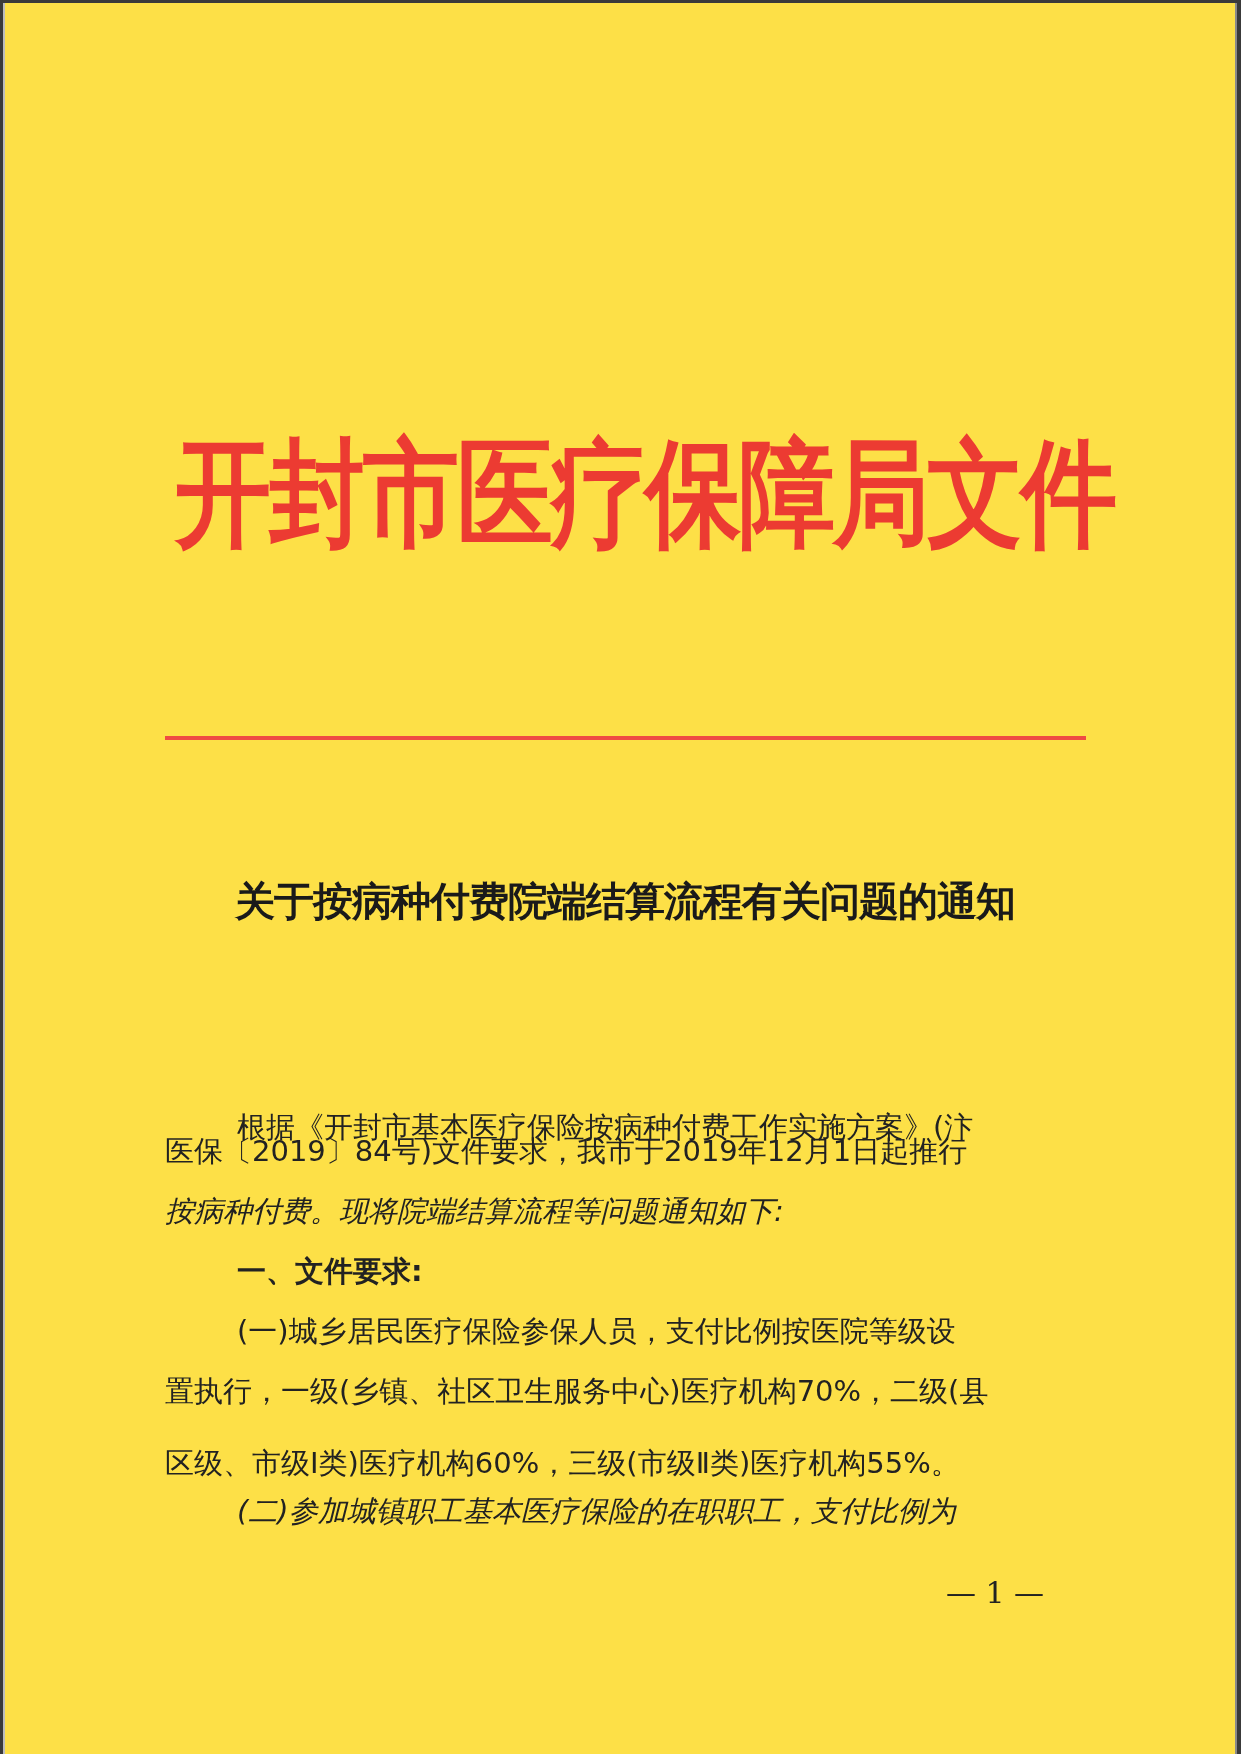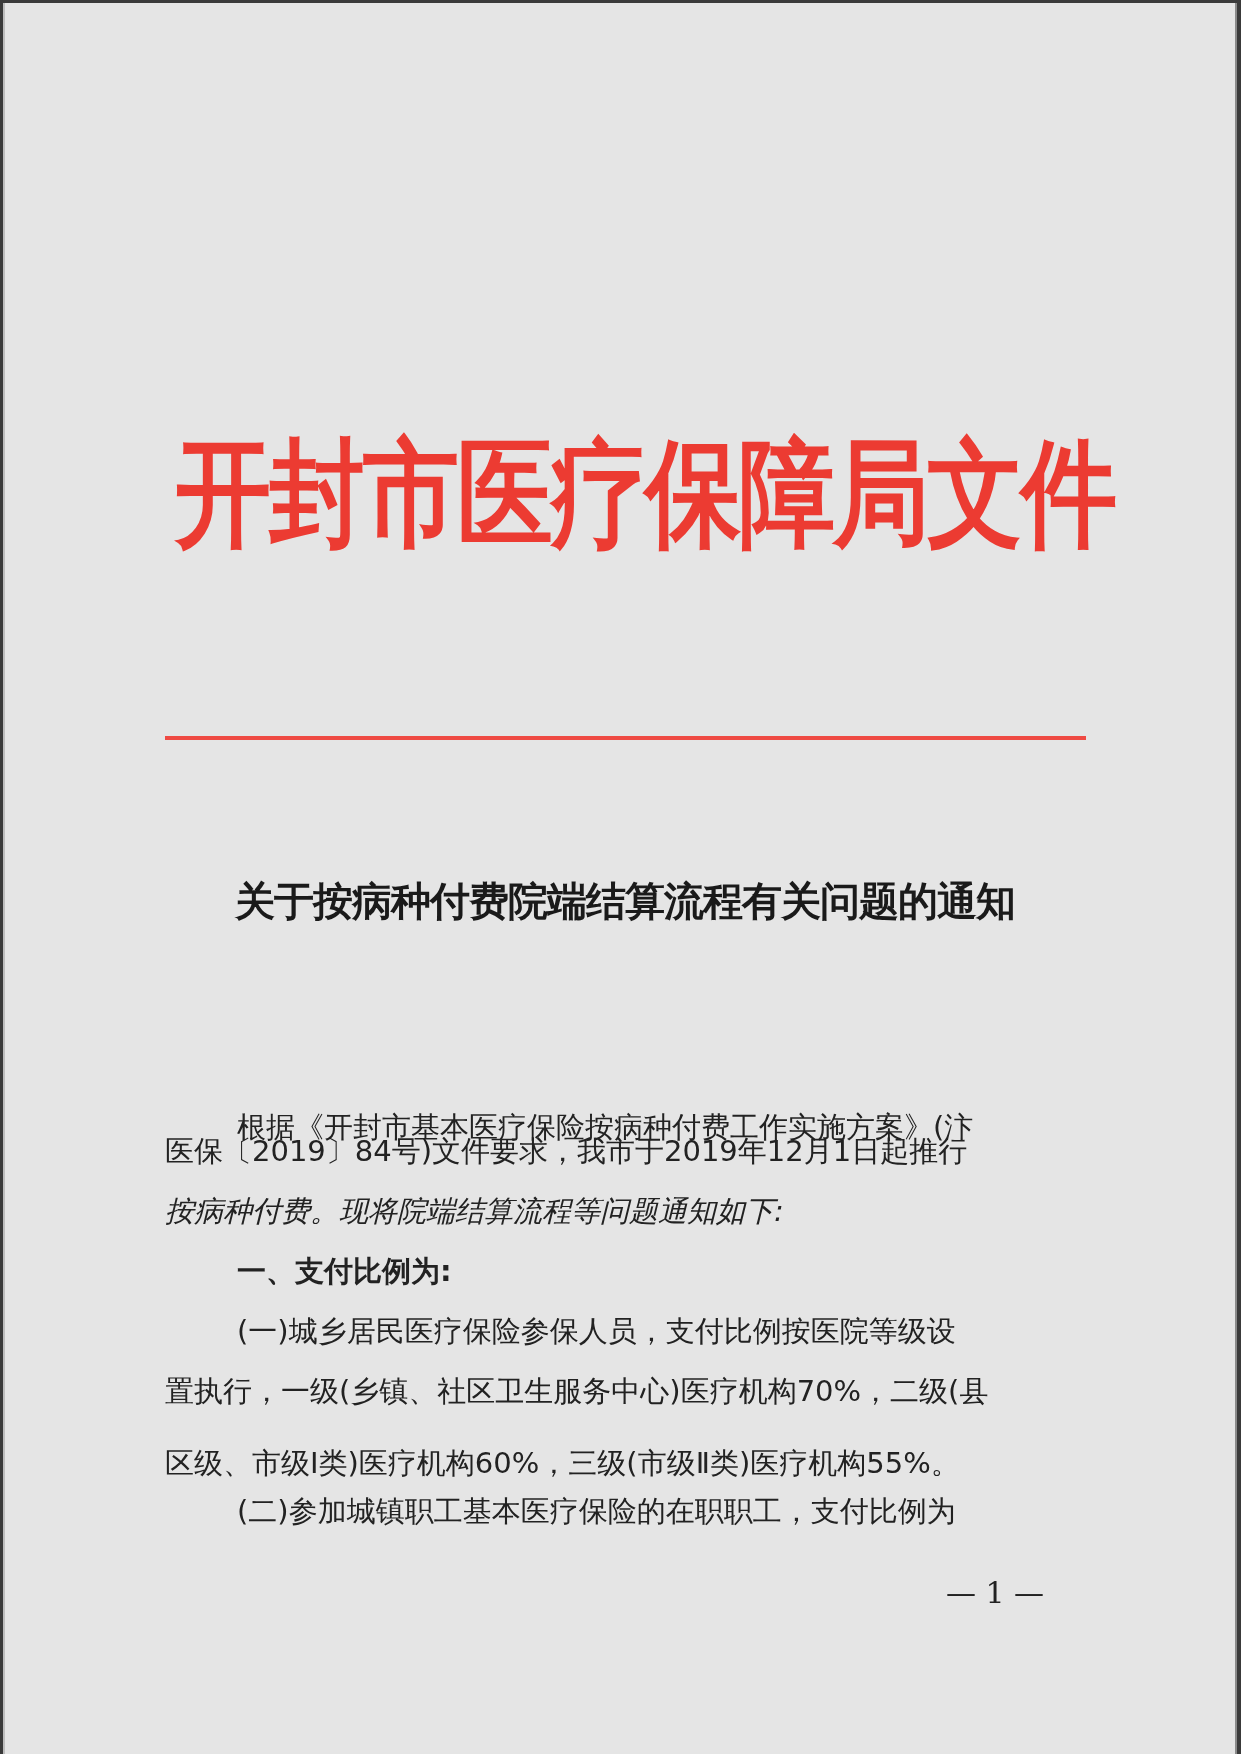--- a/index.html
+++ b/index.html
@@ -13,21 +13,21 @@
       position: relative;
       overflow: hidden;
       font-family: "DejaVu Serif", "Liberation Serif", serif;
     }
     .page {
       position: absolute;
       left: 3px;
       top: 3px;
       width: 1234px;
       height: 1751px;
-      background: #e5e5e5;
+      background: #fde047;
       border-left: 2px solid #bdbdbd;
       border-right: 2px solid #8a8a8a;
       box-sizing: border-box;
     }
     .red-header {
       position: absolute;
       left: 170px;
       top: 405px;
       width: 900px;
       text-align: center;
@@ -110,23 +110,23 @@
 
   <div class="red-rule"></div>
 
   <div class="title title-line2">关于按病种付费院端结算流程有关问题的通知</div>
 
 
   <div class="body-text indent" style="top:1104px;">根据《开封市基本医疗保险按病种付费工作实施方案》(汴</div>
   <div class="body-text" style="top:1128px;">医保〔2019〕84号)文件要求，我市于2019年12月1日起推行</div>
   <div class="body-text" style="top:1188px;font-style:italic;">按病种付费。现将院端结算流程等问题通知如下:</div>
 
-  <div class="body-text indent heading-bold" style="top:1248px;">一、支付比例为:</div>
+  <div class="body-text indent heading-bold" style="top:1248px;">一、文件要求:</div>
 
   <div class="body-text indent" style="top:1308px;">(一)城乡居民医疗保险参保人员，支付比例按医院等级设</div>
   <div class="body-text" style="top:1368px;">置执行，一级(乡镇、社区卫生服务中心)医疗机构70%，二级(县</div>
   <div class="body-text" style="top:1428px;margin-top:12px;">区级、市级Ⅰ类)医疗机构60%，三级(市级Ⅱ类)医疗机构55%。</div>
 
-  <div class="body-text indent" style="top:1488px;">(二)参加城镇职工基本医疗保险的在职职工，支付比例为</div>
+  <div class="body-text indent" style="top:1488px;font-style:italic;">(二)参加城镇职工基本医疗保险的在职职工，支付比例为</div>
 
   <div class="page-number">— 1 —</div>
 
 </div>
 
 </body></html>

